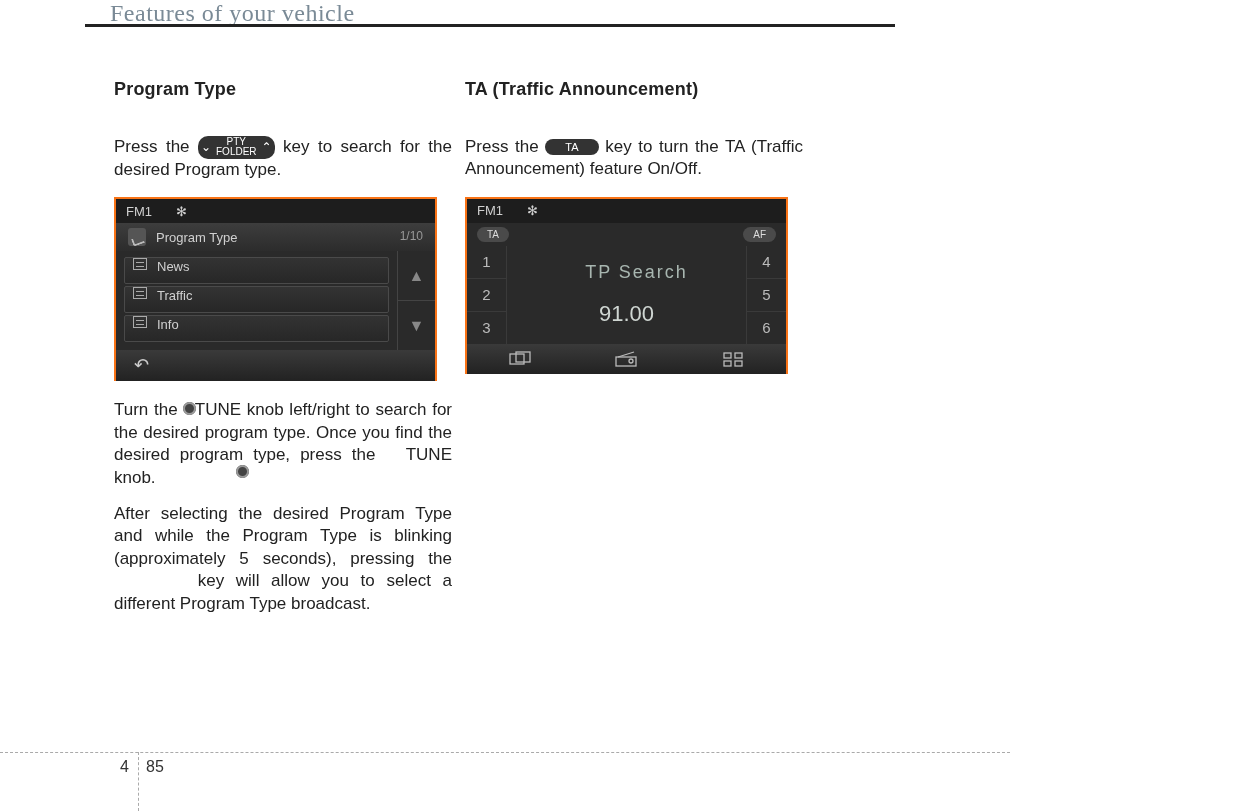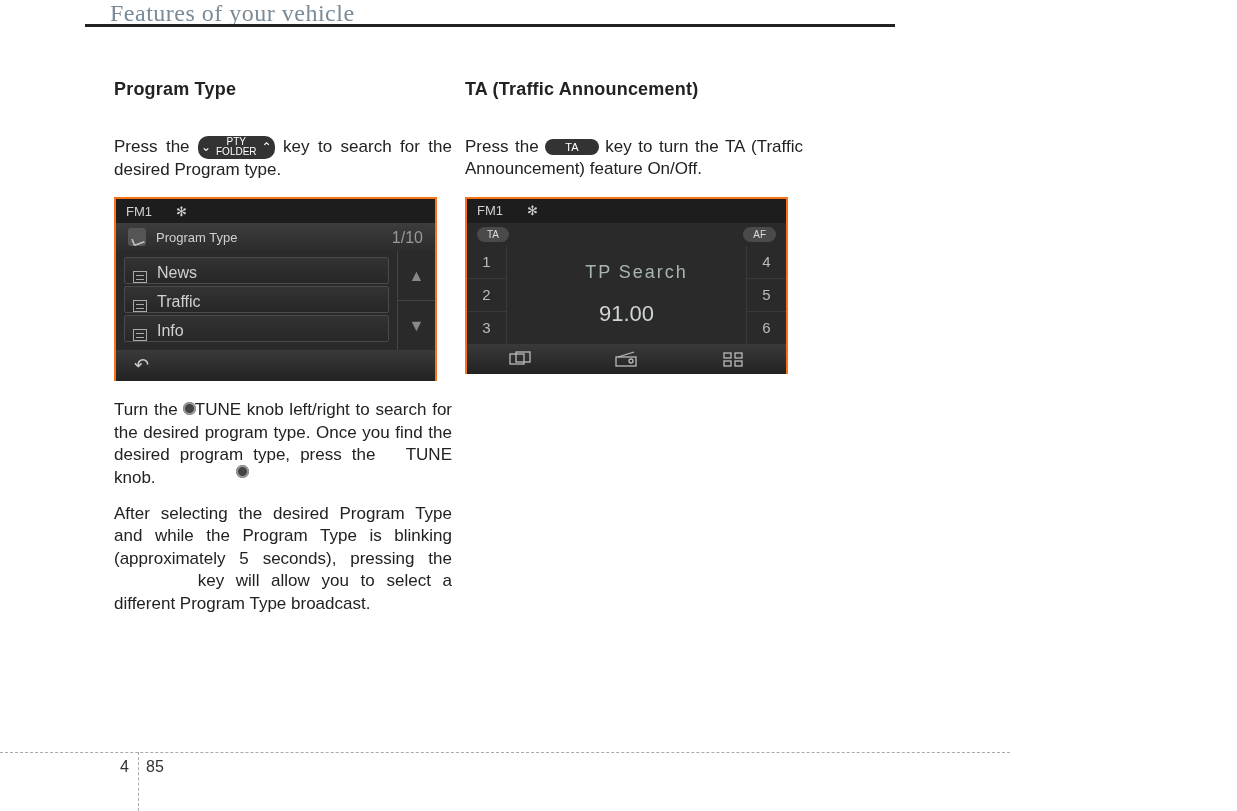--- a/index.html
+++ b/index.html
@@ -40,24 +40,24 @@
   
   .shot { background:#2a2a2a; border:2px solid #f97316; width:323px; margin:16px 0 18px; color:#d0d0d0; font-family: Arial, sans-serif;}
 
   
   .s1 { height:184px; }
   .s1 .topbar { display:flex; align-items:center; height:24px; padding:0 10px; background:#1d1d1d; font-size:13px; gap:24px;}
   .s1 .topbar .spacer{flex:1;}
   .s1 .subhead { display:flex; align-items:center; height:28px; padding:0 12px; background:linear-gradient(#3d3d3d,#2c2c2c); font-size:13px;}
   .s1 .subhead .ico{width:18px;height:18px;margin-right:10px;background:#555;border-radius:3px;position:relative;}
   .s1 .subhead .ico::after{content:"";position:absolute;left:4px;top:9px;width:10px;height:6px;border-left:2px solid #bbb;border-bottom:2px solid #bbb;transform:rotate(-20deg);border-radius:0 0 0 30%;}
-  .s1 .subhead .ct{margin-left:auto;font-size:16px;color:#999;}
+  .s1 .subhead .ct{margin-left:auto;font-size:12px;color:#999;}
   .s1 .listwrap{display:flex;height:99px;}
   .s1 .list{flex:1;padding:4px 8px;}
-  .s1 .list .item{display:flex;align-items:flex-end;height:27px;border:1px solid #4a4a4a;border-radius:2px;margin:2px 0;padding:0 8px;font-size:16px;background:linear-gradient(#333,#272727);}
+  .s1 .list .item{display:flex;align-items:flex-start;height:27px;border:1px solid #4a4a4a;border-radius:2px;margin:2px 0;padding:0 8px;font-size:13px;background:linear-gradient(#333,#272727);}
   .s1 .list .item .ii{width:14px;height:12px;margin-right:10px;border:1px solid #aaa;position:relative;}
   .s1 .list .item .ii::before,.s1 .list .item .ii::after{content:"";position:absolute;left:2px;right:2px;height:1px;background:#aaa;}
   .s1 .list .item .ii::before{top:3px;} .s1 .list .item .ii::after{top:7px;}
   .s1 .scroll{width:38px;display:flex;flex-direction:column;border-left:1px solid #444;}
   .s1 .scroll .ar{flex:1;display:flex;align-items:center;justify-content:center;color:#888;font-size:16px;}
   .s1 .scroll .ar:first-child{border-bottom:1px solid #444;}
   .s1 .bottombar{height:31px;background:linear-gradient(#3a3a3a,#222);display:flex;align-items:center;padding:0 18px;}
   .s1 .bottombar .back{font-size:18px;color:#ccc;}
 
   

